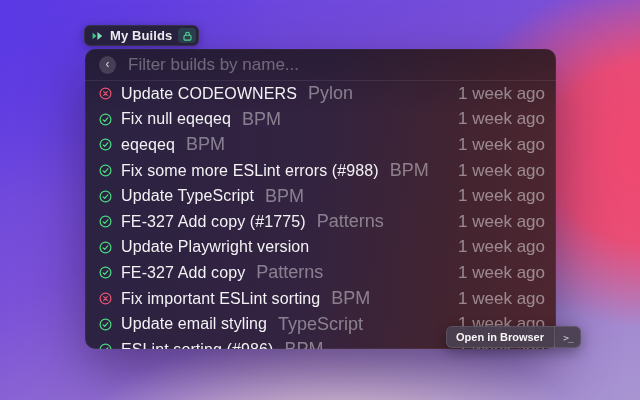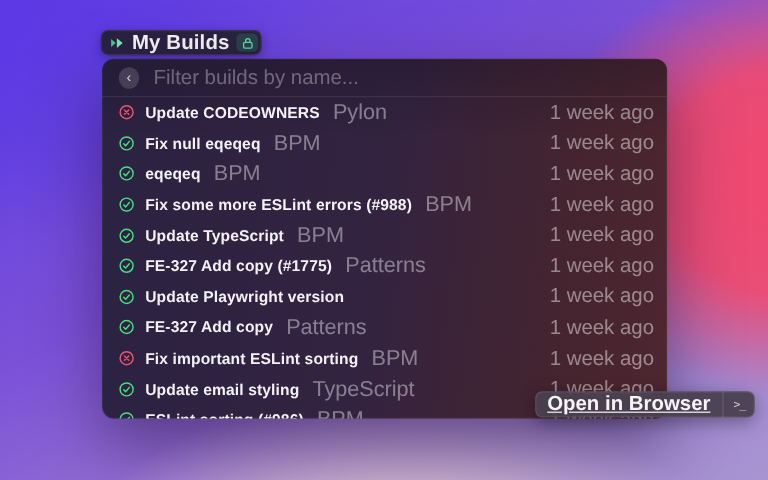--- a/index.html
+++ b/index.html
@@ -17,21 +17,21 @@
       linear-gradient(152deg, #5f3ce2 0%, #7b51d8 42%, #9a79cf 70%, #a995d2 100%);
   }
 
   
   .chip {
     position:absolute; left:84px; top:25px; height:21px;
     display:flex; align-items:center; gap:6px; padding:0 3px 0 8px;
     background:rgba(37,33,53,0.94); border-radius:6px;
     box-shadow: inset 0 0 0 1px rgba(255,255,255,0.08), 0 2px 8px rgba(20,10,40,0.35);
   }
-  .chip-label { color:rgba(255,255,255,0.96); font-size:17px; font-weight:700; letter-spacing:0.1px; }
+  .chip-label { color:rgba(255,255,255,0.96); font-size:13px; font-weight:700; letter-spacing:0.1px; }
   .lock-badge {
     width:18px; height:15px; border-radius:4px;
     background:rgba(62,207,142,0.18);
     display:flex; align-items:center; justify-content:center;
   }
 
   
   .window {
     position:absolute; left:85px; top:49px; width:471px; height:300px;
     border-radius:10px; overflow:hidden;
@@ -61,40 +61,40 @@
   .search-input::placeholder { color:rgba(255,255,255,0.33); }
 
   .list { position:absolute; top:32px; left:0; right:0; bottom:0; overflow:hidden; }
   .row {
     height:25.6px; display:flex; align-items:center;
     padding:0 11px 0 14px; gap:9px;
   }
   .status-icon { flex:0 0 auto; display:flex; }
   .status-icon svg { display:block; }
   .row-title {
-    color:rgba(255,255,255,0.94); font-size:13px; font-weight:700;
+    color:rgba(255,255,255,0.94); font-size:16px; font-weight:400;
     white-space:nowrap; letter-spacing:0.1px;
   }
   .row-project {
     color:rgba(255,255,255,0.42); font-size:18px; margin-left:2px; white-space:nowrap;
   }
   .row-time {
     margin-left:auto; color:rgba(255,255,255,0.46); font-size:17px; white-space:nowrap;
   }
 
   
   .action-pill {
     position:absolute; left:446px; top:326px; height:22px;
     display:flex; align-items:stretch; border-radius:6px; overflow:hidden;
     background:rgba(74,64,80,0.95);
     box-shadow: inset 0 0 0 1px rgba(255,255,255,0.10), 0 4px 14px rgba(0,0,0,0.35);
   }
   .action-label {
     display:flex; align-items:center; padding:0 10px;
-    color:rgba(255,255,255,0.95); font-size:17px; font-weight:700;text-decoration:underline;
+    color:rgba(255,255,255,0.95); font-size:11px; font-weight:700;
   }
   .action-divider { width:1px; background:rgba(255,255,255,0.13); }
   .action-key {
     width:26px; display:flex; align-items:center; justify-content:center;
     color:rgba(255,255,255,0.72); font-size:9.5px;
     font-family:"DejaVu Sans Mono", monospace; letter-spacing:-1px;
   }
 </style>
 </head>
 <body>

